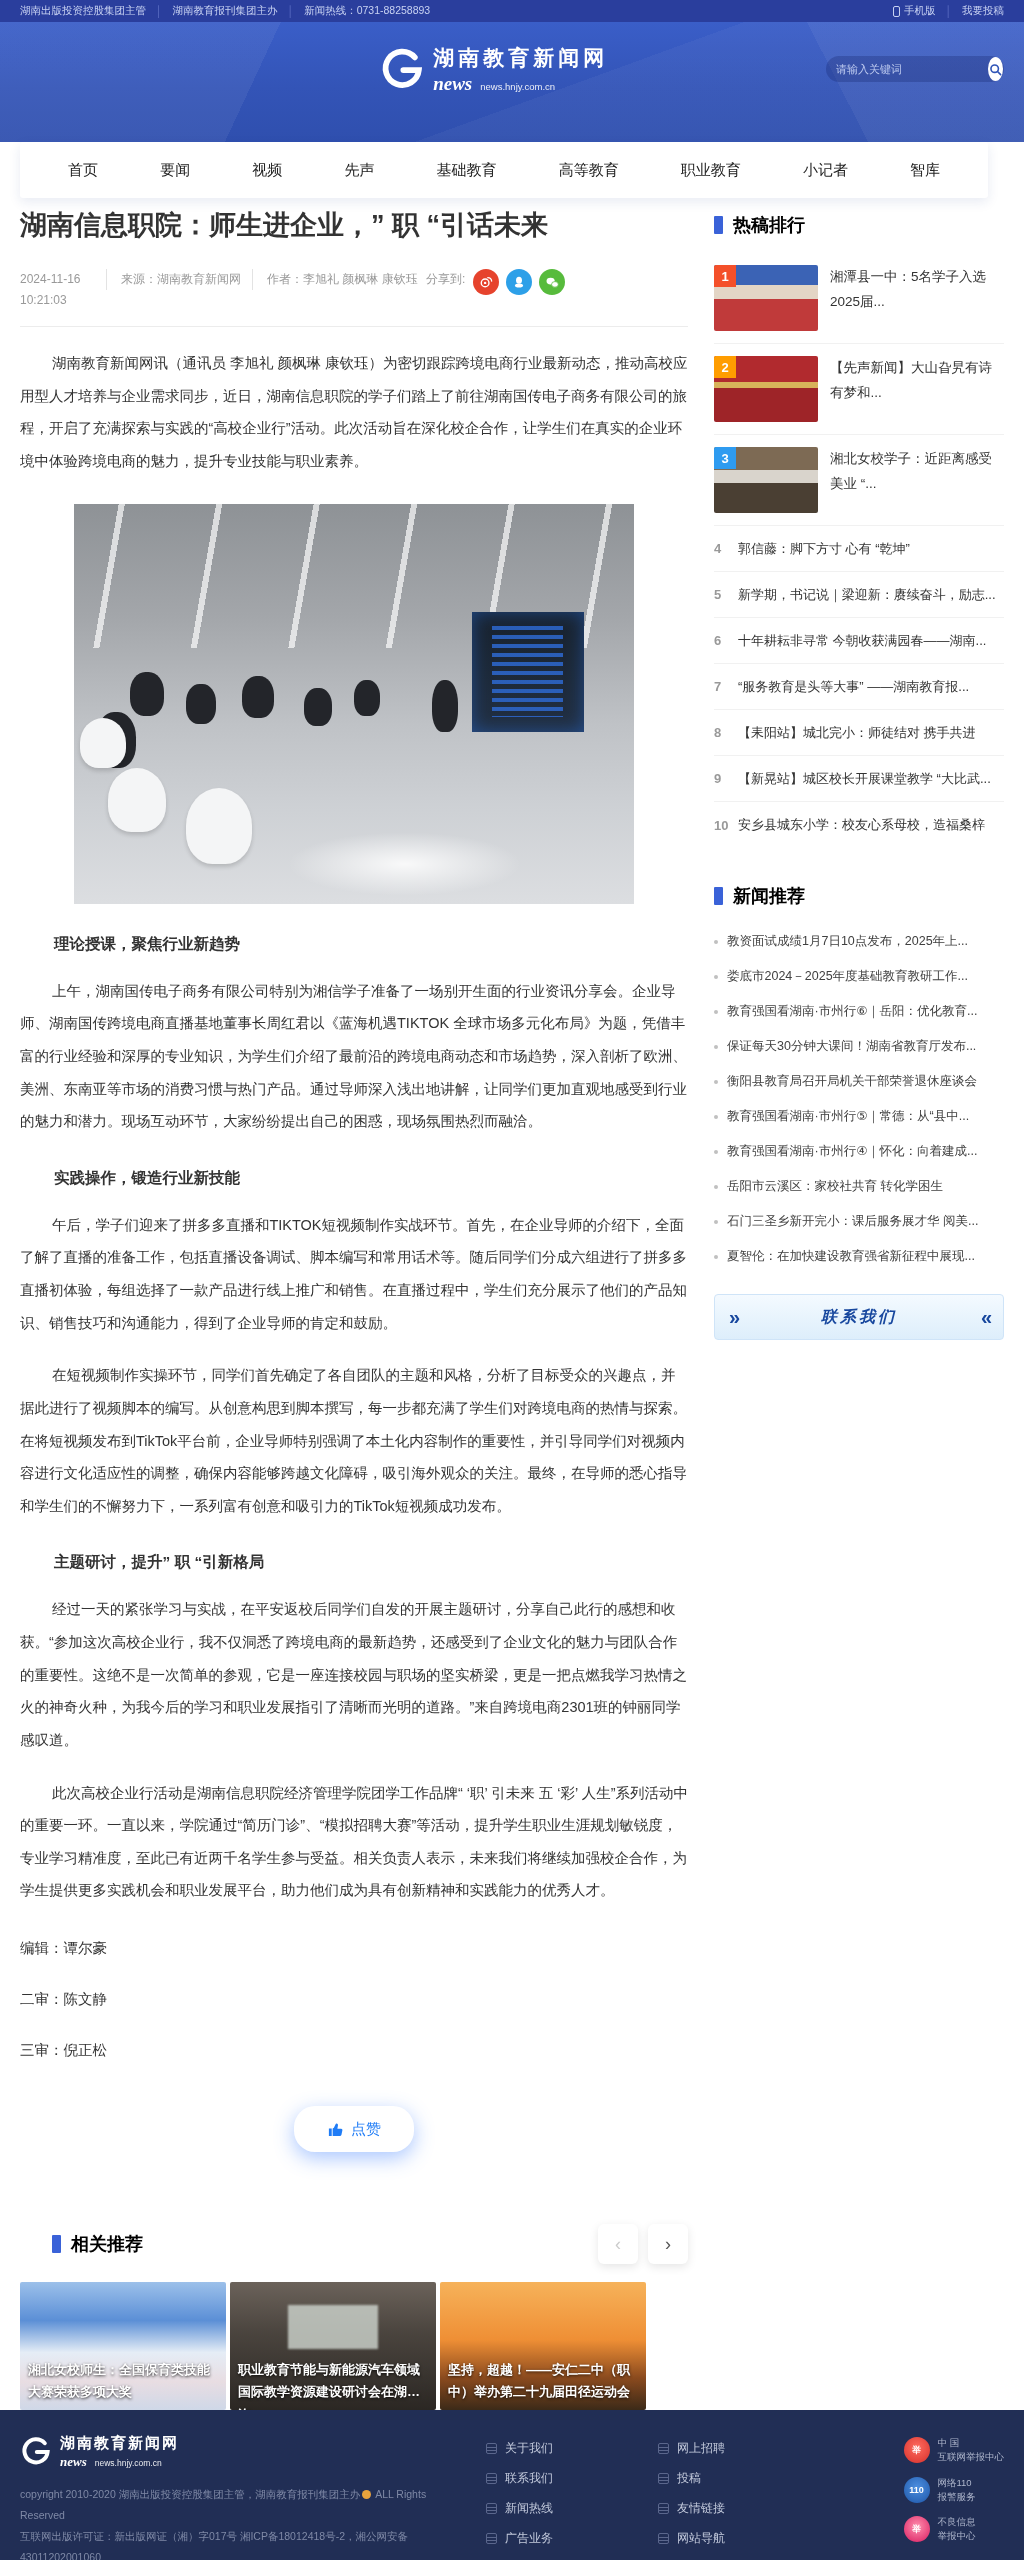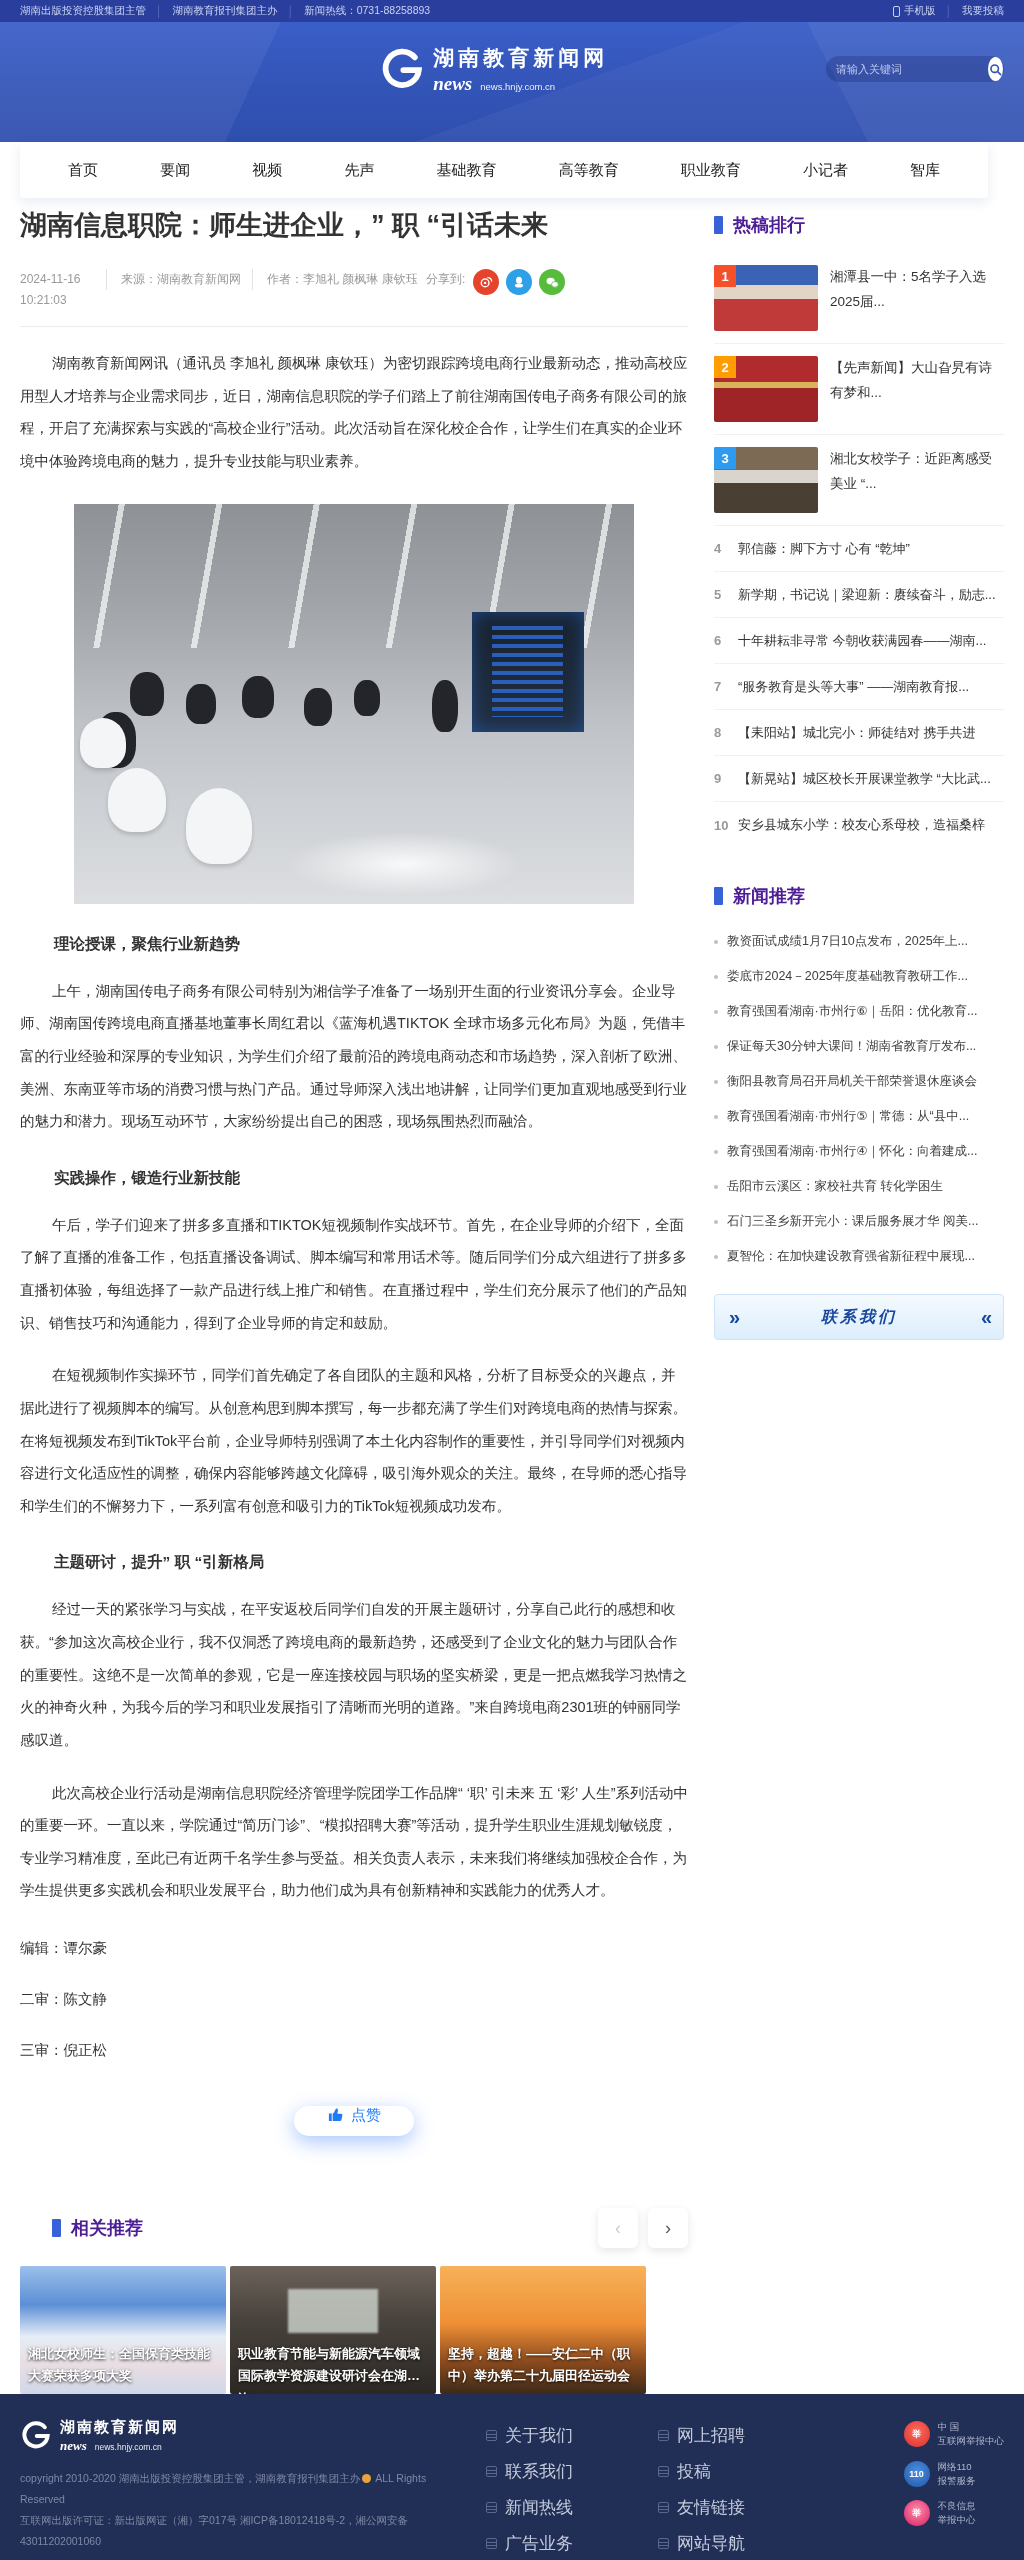--- a/index.html
+++ b/index.html
@@ -85,28 +85,28 @@
     box-shadow:0 0 18px rgba(40,110,220,.5) inset; }
   .photo .screen::after { content:""; position:absolute; inset:12% 18%;
     background:repeating-linear-gradient(180deg,#2e6cd8 0 4px, transparent 4px 9px); opacity:.8; }
   .photo .person { position:absolute; background:#23252a; border-radius:45% 45% 40% 40%; }
   .photo .chair { position:absolute; background:#f4f5f6; border-radius:50% 50% 40% 40%; box-shadow:0 3px 4px rgba(0,0,0,.15); }
   .photo .shine { position:absolute; left:38%; bottom:2%; width:42%; height:16%;
     background:radial-gradient(ellipse at center, rgba(255,255,255,.85), rgba(255,255,255,0) 70%); }
 
   
   .like-row { display:flex; justify-content:center; margin-top:46px; }
-  .like-btn { width:120px; height:30px; border:none; border-radius:21px; background:#fff;
-    color:#1f7cf6; font-size:15px; display:flex; justify-content:center; gap:7px;
+  .like-btn { width:120px; height:46px; border:none; border-radius:21px; background:#fff;
+    color:#1f7cf6; font-size:15px; display:flex; align-items:center; justify-content:center; gap:7px;
     box-shadow:0 6px 20px rgba(64,128,255,.45); cursor:pointer; }
 
   
   .panel-head { display:flex; align-items:center; margin:14px 0 16px; }
   .panel-sq { width:9px; height:18px; background:#3a62d8; border-radius:1px; margin-right:10px; }
-  .panel-title { font-size:18px; font-weight:bold; color:#4c1d95; }
+  .panel-title { font-size:18px; font-weight:bold; color:#000000; }
   .hot-item { display:flex; padding:12px 0; border-bottom:1px solid #f1f1f1; cursor:pointer; }
   .hot-thumb { position:relative; width:104px; height:66px; flex:none; border-radius:2px; overflow:hidden; }
   .hot-badge { position:absolute; left:0; top:0; width:22px; height:22px; color:#fff;
     font-size:13px; font-weight:bold; display:flex; align-items:center; justify-content:center; }
   .b1 { background:#f4502a; } .b2 { background:#ff9d00; } .b3 { background:#2e9bf0; }
   .t1 { background:linear-gradient(180deg,#3b63b5 0 30%,#e3d5c5 30% 52%,#c03a3a 52% 100%); }
   .t2 { background:linear-gradient(180deg,#b12a2e 0 40%,#d8b35a 40% 48%,#9e2428 48% 100%); }
   .t3 { background:linear-gradient(180deg,#7d6a54 0 35%,#d9d4cc 35% 55%,#4a3f33 55% 100%); }
   .hot-title { margin-left:12px; font-size:13.5px; line-height:1.85; color:#333;
     display:-webkit-box; -webkit-line-clamp:2; -webkit-box-orient:vertical; overflow:hidden; }
@@ -145,21 +145,21 @@
   footer { margin-top:auto; background:#212e55; padding:24px 0 18px; }
   footer .wrap { display:flex; }
   .f-left { width:430px; color:#7f89a6; }
   .f-logo { display:flex; align-items:center; color:#fff; margin-bottom:14px; }
   .f-logo .logo-line1 { font-size:15px; letter-spacing:2px; }
   .f-logo .logo-script { font-size:13px; }
   .f-logo .logo-url { font-size:8.5px; }
   .f-copy { font-size:10.5px; line-height:2.0; }
   .beian-dot { display:inline-block; width:9px; height:9px; border-radius:50%; background:#e8a33d; margin:0 4px -1px 2px; }
   .f-links { width:300px; margin-left:36px; display:grid; grid-template-columns:1fr 1fr; column-gap:44px; row-gap:13px; align-content:start; padding-top:6px; }
-  .f-link { display:flex; align-items:center; font-size:17px; color:#c3cadc; cursor:pointer; }
+  .f-link { display:flex; align-items:center; font-size:12px; color:#c3cadc; cursor:pointer; }
   .f-link-ico { width:11px; height:11px; border:1px solid #5a668c; border-radius:2px; margin-right:8px;
     background:linear-gradient(180deg,transparent 3px,#5a668c 3px 4px,transparent 4px 6px,#5a668c 6px 7px,transparent 7px); }
   .f-badges { margin-left:auto; display:flex; flex-direction:column; gap:11px; padding-top:2px; }
   .f-badge { display:flex; align-items:center; cursor:pointer; }
   .f-badge-ico { width:26px; height:26px; border-radius:50%; margin-right:8px; flex:none;
     display:flex; align-items:center; justify-content:center; color:#fff; font-size:9px; font-weight:bold; }
   .bi1 { background:radial-gradient(circle at 50% 40%,#ff6b5e,#d6302c); }
   .bi2 { background:radial-gradient(circle at 50% 40%,#4d8fe0,#1e56a8); }
   .bi3 { background:radial-gradient(circle at 50% 40%,#ff8fae,#d81b60); }
   .f-badge-txt { font-size:9.5px; line-height:1.5; color:#aeb6cc; }

